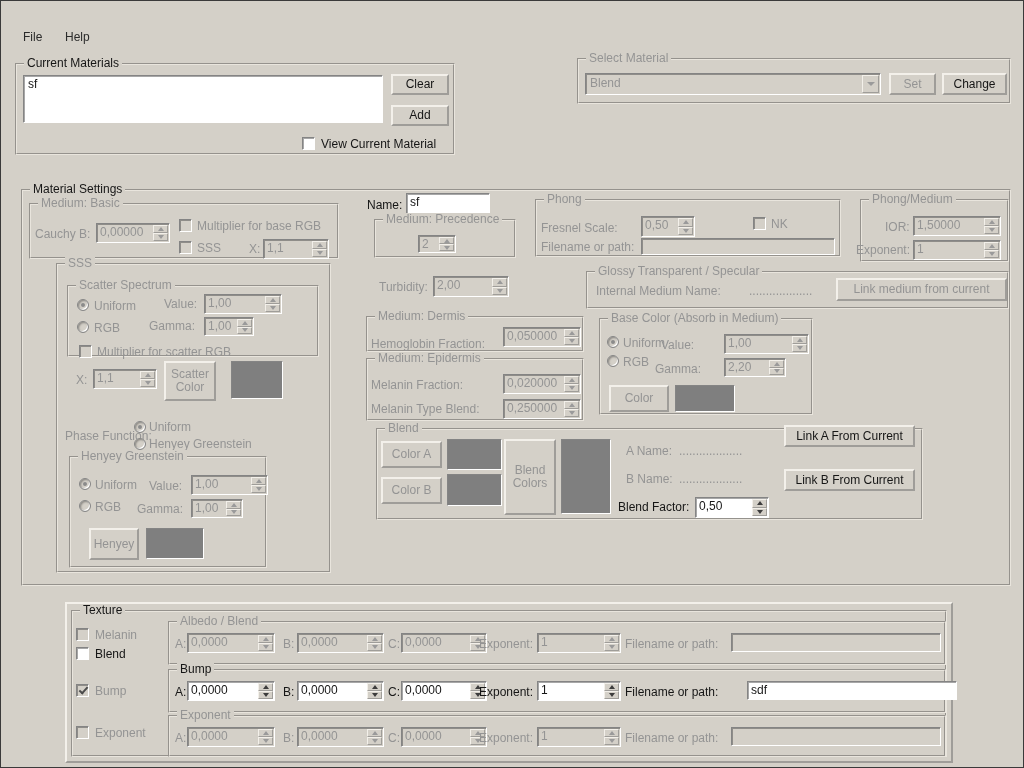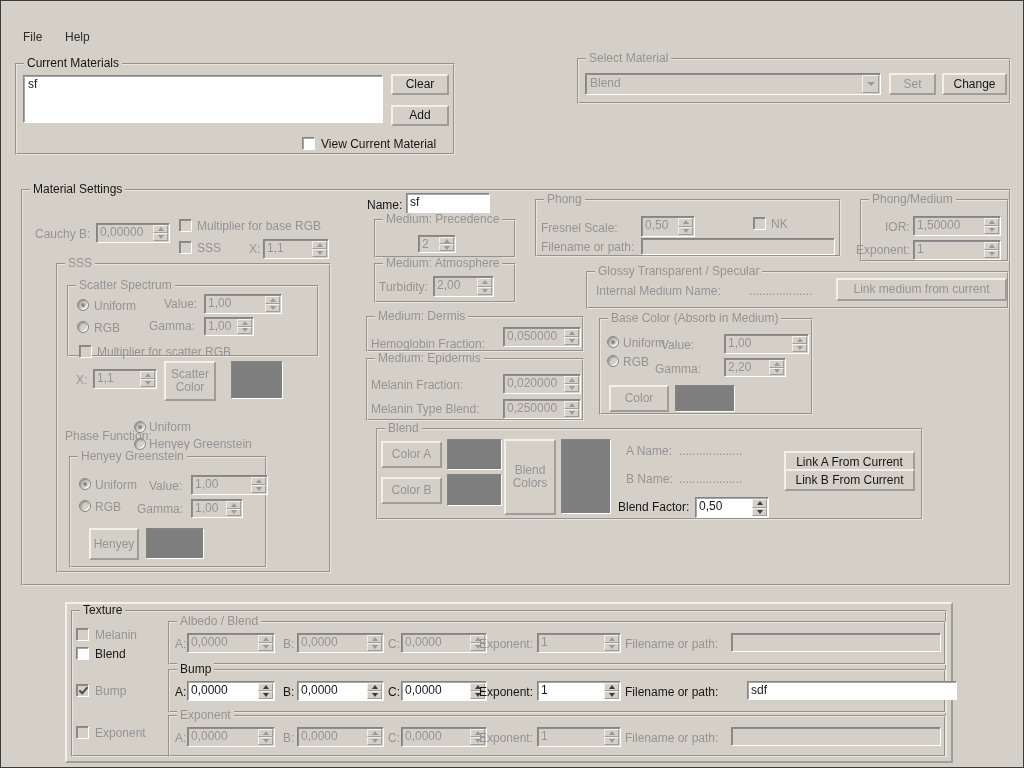--- a/index.html
+++ b/index.html
@@ -95,20 +95,23 @@
   <div class="btn dis" style="left:888px;top:72px;width:47px;height:22px">Set</div>
   <div class="btn" style="left:941px;top:72px;width:65px;height:22px">Change</div>
 
   <div class="gb" style="left:20px;top:188px;width:990px;height:397px">
     <span class="legend">Material Settings</span>
   </div>
 
   <span class="lbl" style="left:366px;top:197px">Name:</span>
   <div class="field sunken white" style="left:405px;top:192px;width:84px;height:21px">sf</div>
 
+  <div class="gb" style="left:28px;top:202px;width:310px;height:56px">
+    <span class="legend dis">Medium: Basic</span>
+  </div>
   <span class="lbl dis" style="left:34px;top:226px">Cauchy B:</span>
   <div class="spin sunken dis" style="left:95px;top:222px;width:74px;height:20px">
     <span class="val">0,00000</span>
     <span class="ar">
         <b class="u"></b>
         <b class="d"></b>
       </span>
   </div>
   <span class="cb disbg" style="left:178px;top:218px"></span>
   <span class="lbl dis" style="left:196px;top:218px">Multiplier for base RGB</span>
@@ -198,25 +201,22 @@
     <span class="legend dis">Medium: Precedence</span>
   </div>
   <div class="spin sunken dis" style="left:417px;top:234px;width:38px;height:18px">
     <span class="val">2</span>
     <span class="ar">
         <b class="u"></b>
         <b class="d"></b>
       </span>
   </div>
 
-  <div class="gb" style="left:373px;top:262px;width:142px;height:40px">
-    <span class="legend dis">Medium: Atmosphere</span>
-  </div>
   <span class="lbl dis" style="left:378px;top:279px">Turbidity:</span>
-  <div class="spin sunken dis" style="left:432px;top:275px;width:61px;height:21px">
+  <div class="spin sunken dis" style="left:432px;top:275px;width:76px;height:21px">
     <span class="val">2,00</span>
     <span class="ar">
         <b class="u"></b>
         <b class="d"></b>
       </span>
   </div>
 
   <div class="gb" style="left:365px;top:315px;width:218px;height:36px">
     <span class="legend dis">Medium: Dermis</span>
   </div>
@@ -332,21 +332,21 @@
   <span class="lbl dis" style="left:625px;top:471px">B Name:</span>
   <span class="lbl dis" style="left:678px;top:471px">...................</span>
   <span class="lbl" style="left:617px;top:499px">Blend Factor:</span>
   <div class="spin sunken white" style="left:694px;top:496px;width:74px;height:21px">
     <span class="val">0,50</span>
     <span class="ar">
         <b class="u"></b>
         <b class="d"></b>
       </span>
   </div>
-  <div class="btn" style="left:783px;top:450px;width:131px;height:22px">Link A From Current</div>
+  <div class="btn" style="left:783px;top:424px;width:131px;height:22px">Link A From Current</div>
   <div class="btn" style="left:783px;top:468px;width:131px;height:22px">Link B From Current</div>
 
   <div class="panel-raised" style="left:64px;top:601px;width:888px;height:161px"></div>
   <div class="gb" style="left:70px;top:609px;width:876px;height:147px">
     <span class="legend">Texture</span>
   </div>
   <span class="cb disbg" style="left:75px;top:627px"></span>
   <span class="lbl dis" style="left:94px;top:627px">Melanin</span>
   <span class="cb" style="left:75px;top:646px"></span>
   <span class="lbl" style="left:94px;top:646px">Blend</span>

